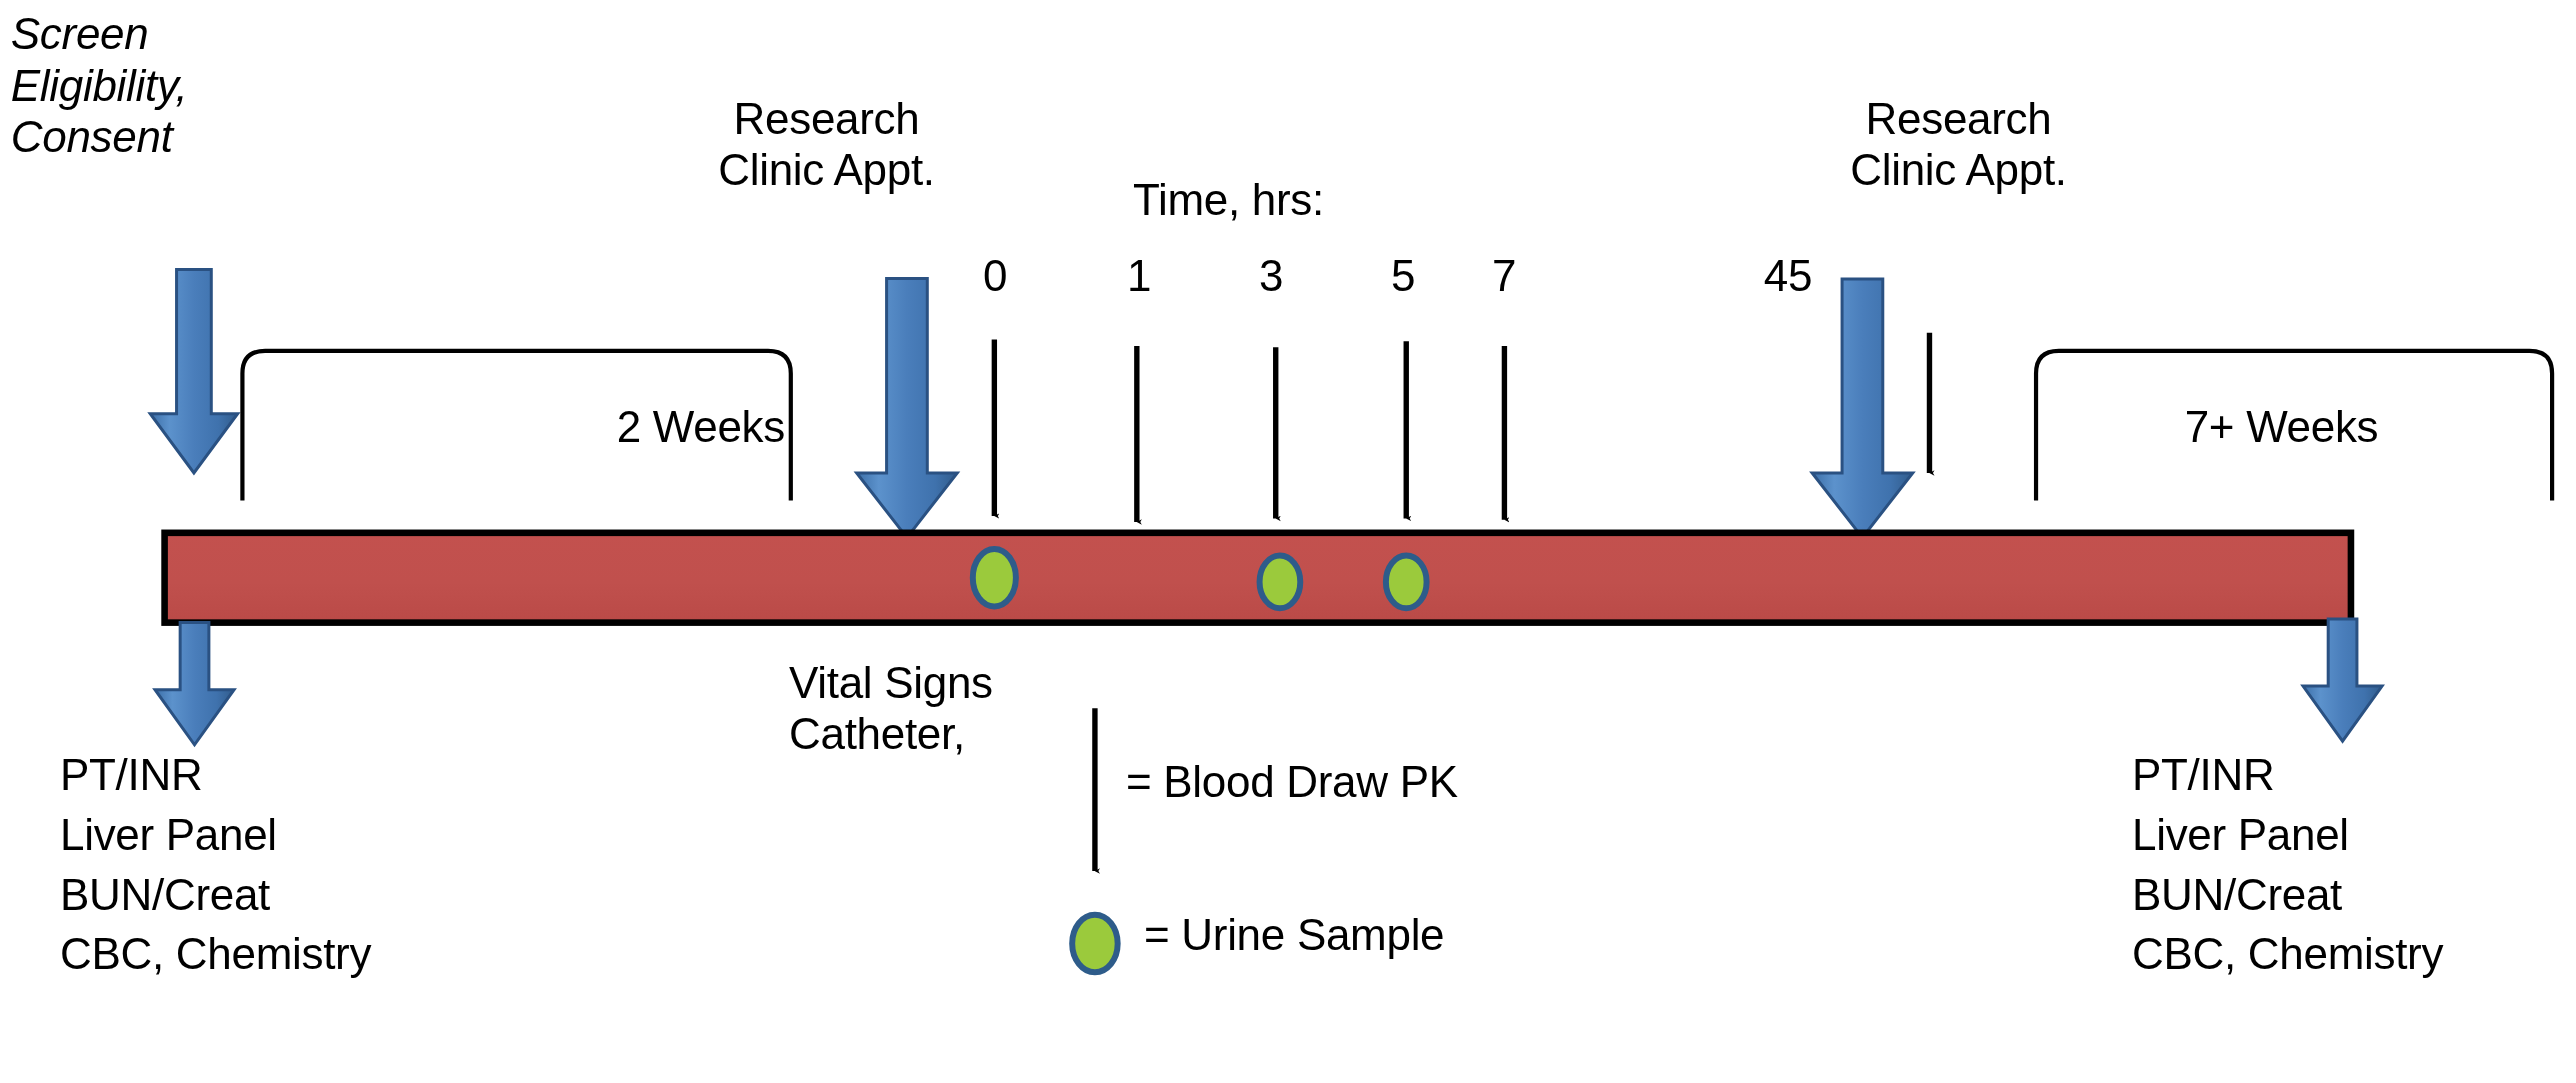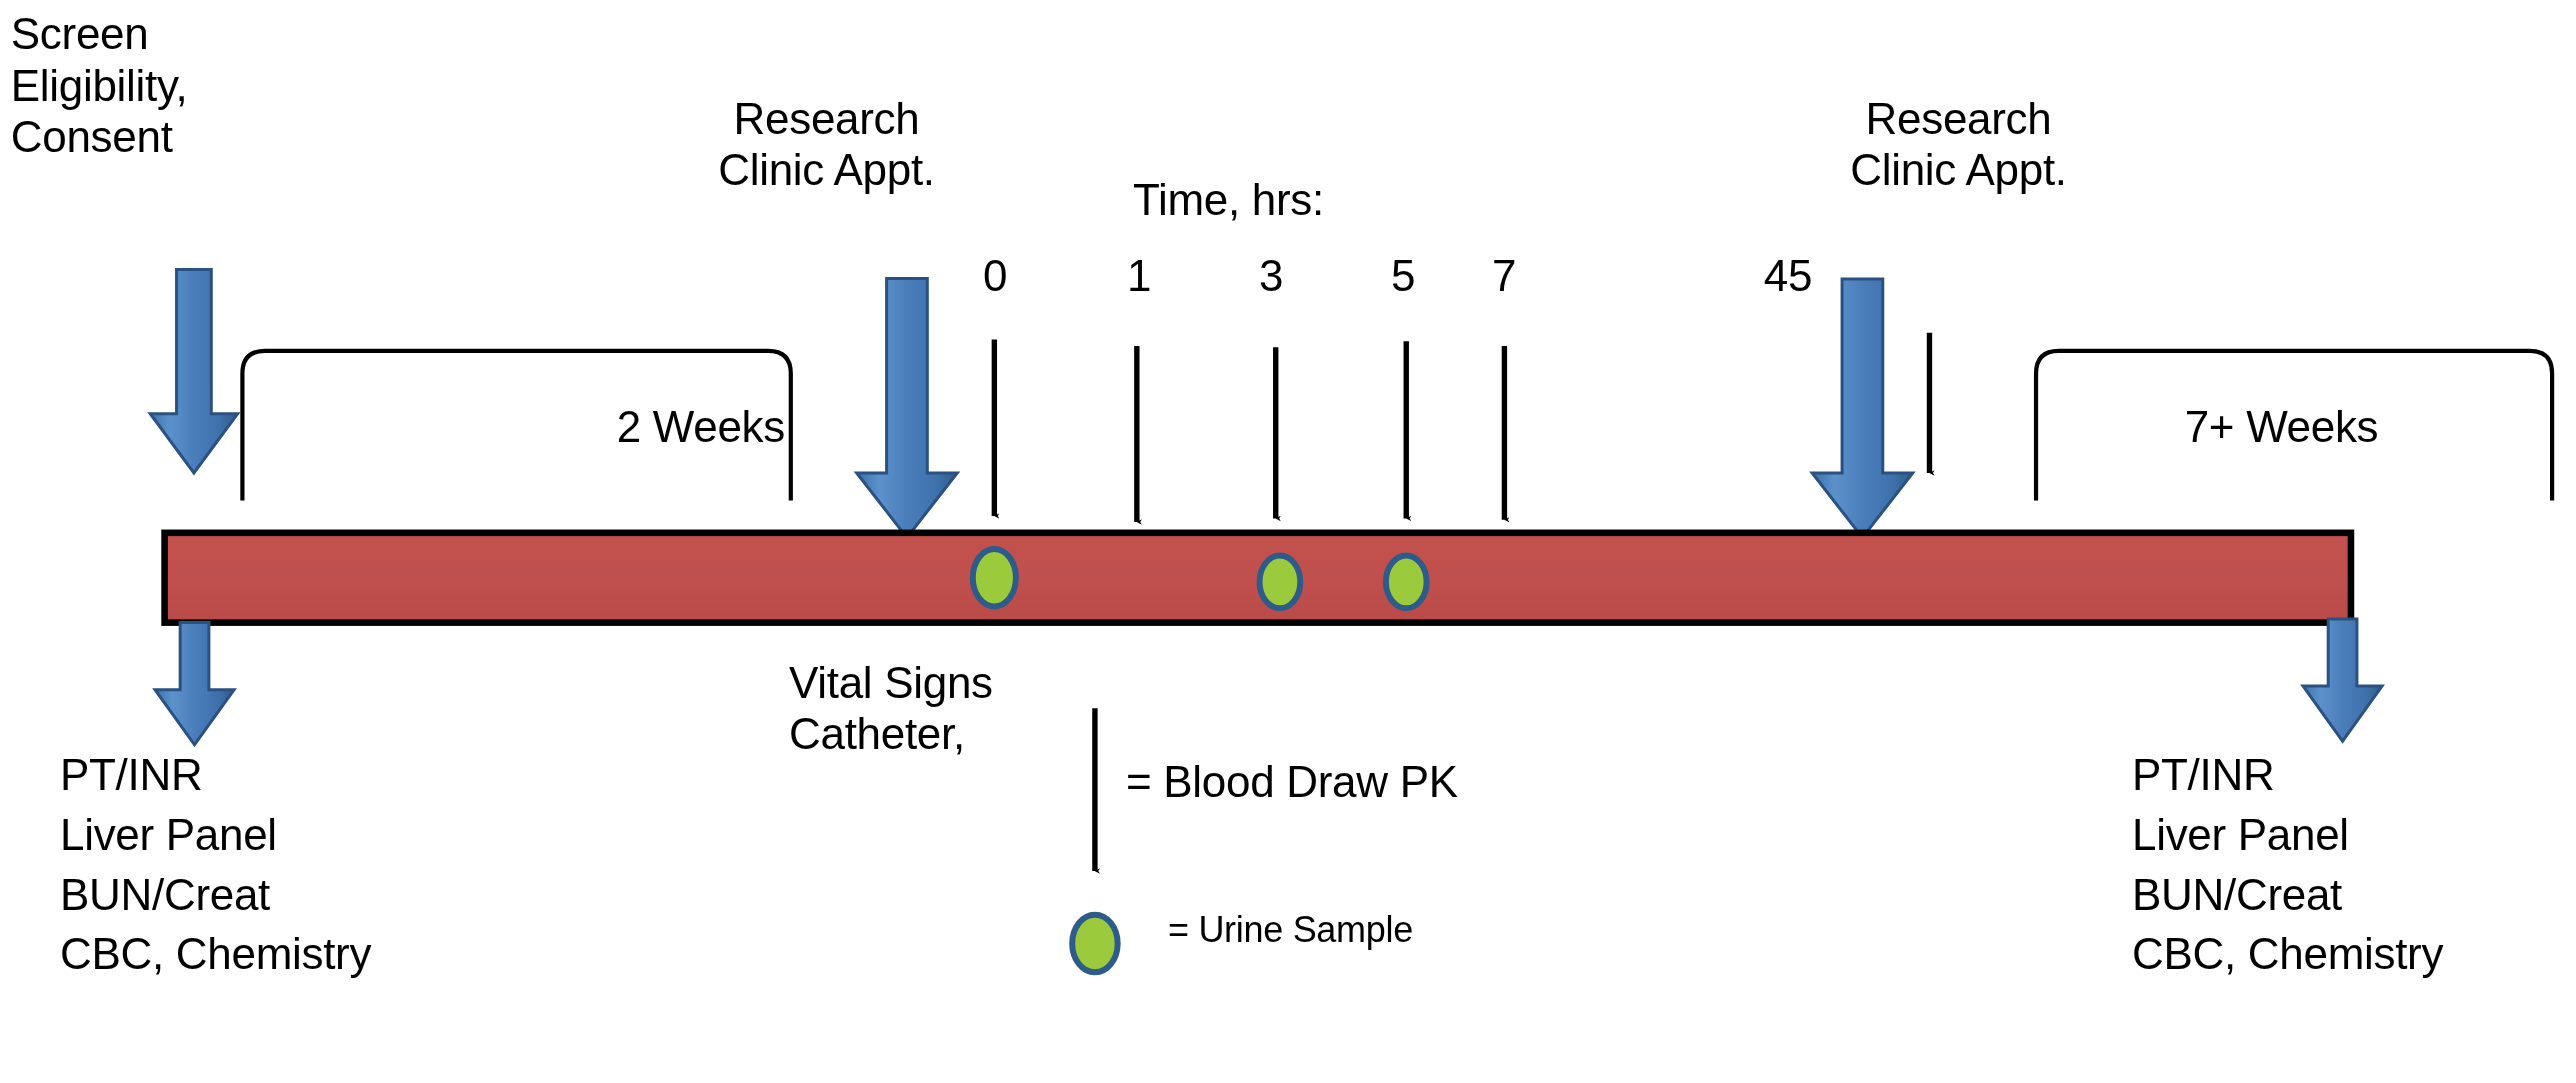--- a/index.html
+++ b/index.html
@@ -34,21 +34,21 @@
     overflow: visible;
     pointer-events: none;
   }
   svg.layer * { pointer-events: auto; }
 </style>
 </head>
 <body>
 
 <div id="stage">
 
-  <div class="txt block" style="left:10.8px; top:8.4px; font-size:44px;">Screen
+  <div class="txt block" style="left:10.8px; top:8.4px; font-size:44px;font-style:italic;">Screen
 Eligibility,
 Consent</div>
 
   <div class="txt block" style="left:659px; top:93px; font-size:44px; text-align:center; width:335px;">Research
 Clinic Appt.</div>
 
   <div class="txt" style="left:1133px; top:174px; font-size:44px;">Time, hrs:</div>
 
   <div class="txt block" style="left:1791px; top:93px; font-size:44px; text-align:center; width:335px;">Research
 Clinic Appt.</div>
@@ -60,21 +60,21 @@
   <div class="txt" style="left:1491px; top:250px; font-size:44px; width:26px; text-align:center;">7</div>
   <div class="txt" style="left:1761px; top:250px; font-size:44px; width:54px; text-align:center;">45</div>
 
   <div class="txt" style="left:246px; top:401px; font-size:44px; width:539px; text-align:right;">2 Weeks</div>
   <div class="txt" style="left:2048px; top:401px; font-size:44px; width:467px; text-align:center;">7+ Weeks</div>
 
   <div class="txt block" style="left:779px; top:657px; font-size:44px;margin-left:10px;">Vital Signs
 Catheter,</div>
 
   <div class="txt" style="left:1126px; top:756px; font-size:44px;">= Blood Draw PK</div>
-  <div class="txt" style="left:1144px; top:909px; font-size:36px;margin-left:24px;">= Urine Sample</div>
+  <div class="txt" style="left:1144px; top:909px; font-size:44px;">= Urine Sample</div>
 
   <div class="txt block" style="left:60px; top:745px; font-size:44px; line-height:1.36;">PT/INR
 Liver Panel
 BUN/Creat
 CBC, Chemistry</div>
   <div class="txt block" style="left:2132px; top:745px; font-size:44px; line-height:1.36;">PT/INR
 Liver Panel
 BUN/Creat
 CBC, Chemistry</div>
 

